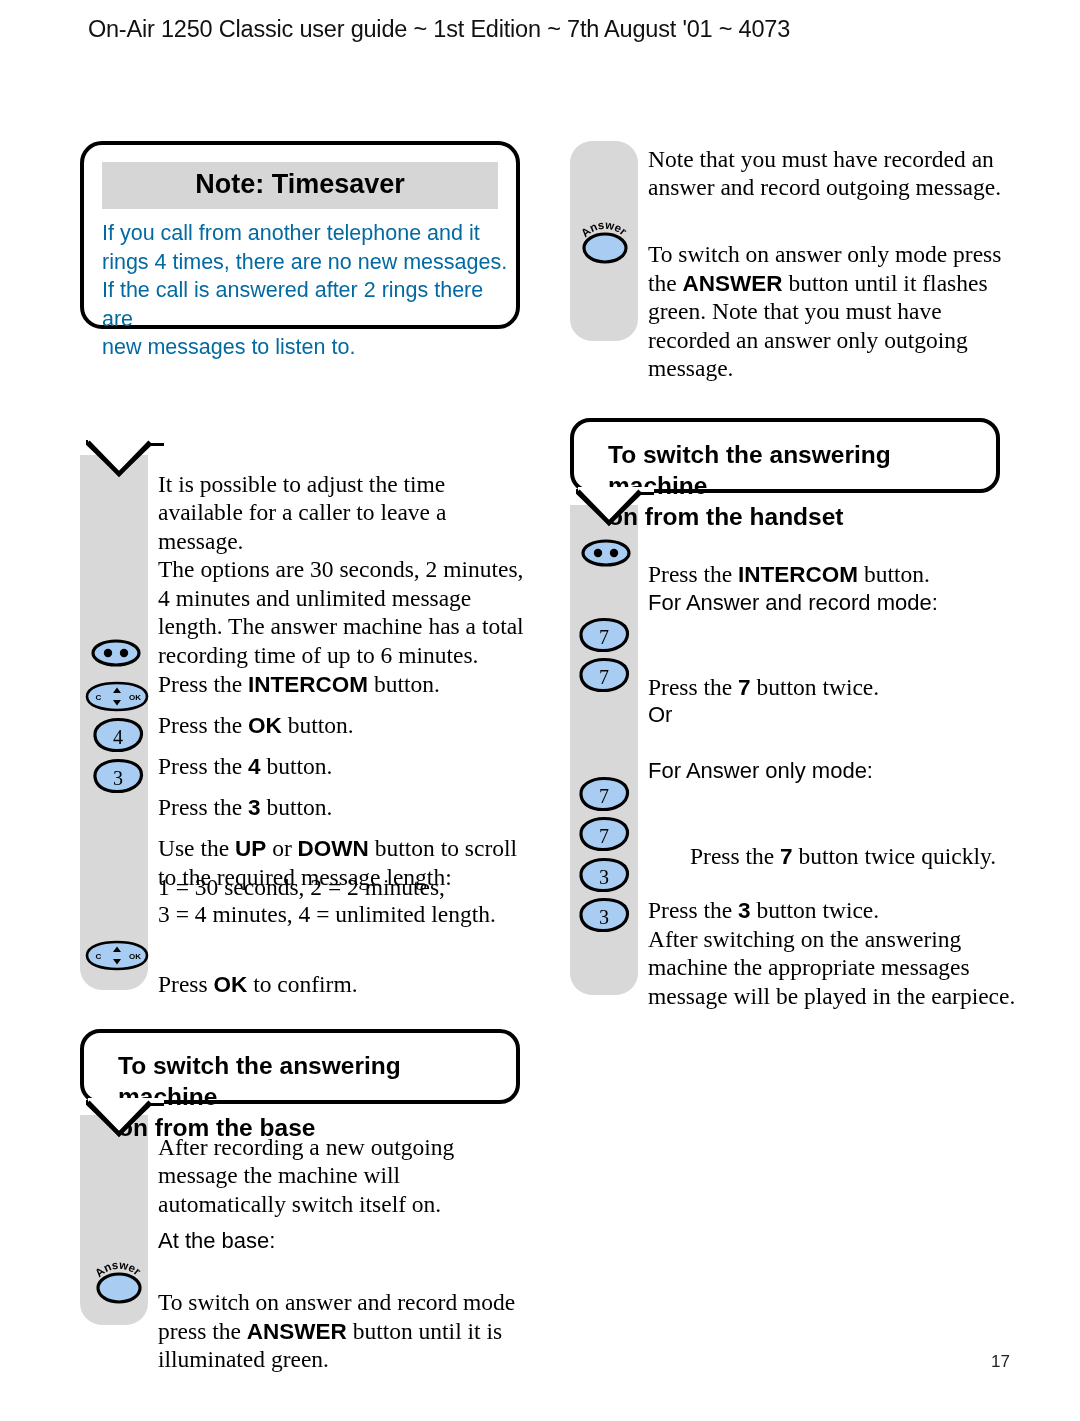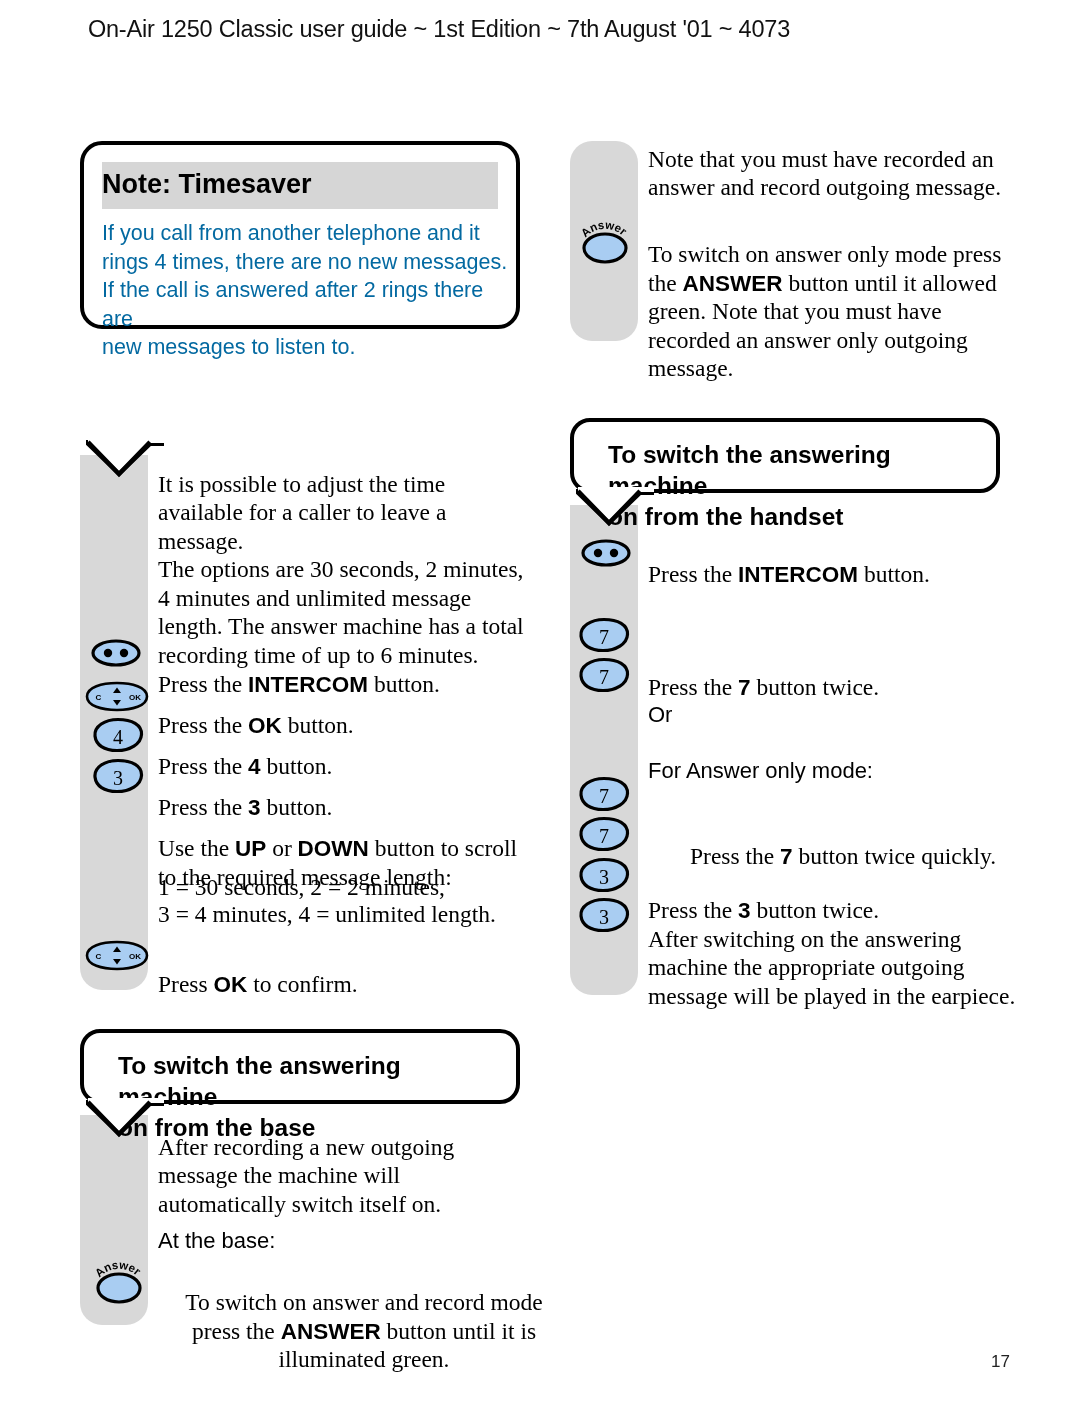--- a/index.html
+++ b/index.html
@@ -35,20 +35,21 @@
     border:4px solid #000;
     border-radius:22px;
     background:#fff;
     box-sizing:border-box;
   }
   .notebox .note-title{
     background:#d6d6d6;
     font-family:"Liberation Sans", sans-serif;
     font-weight:bold;
     font-size:27px;
+    text-align:center;
     padding:7px 0 9px 0;
     margin:17px 18px 10px 18px;
   }
   .notebox .note-body{
     font-family:"Liberation Sans", sans-serif;
     font-size:21.5px;
     line-height:1.33;
     padding:0 4px 0 18px;
     white-space:pre-line;
     color:#0369a1;
@@ -228,21 +229,21 @@
     <svg width="58" height="52" viewBox="0 0 58 52">
       <defs>
         <path id="arcL" d="M6,32 A25,25 0 0 1 52,32"></path>
       </defs>
       <text font-family="Liberation Sans, sans-serif" font-size="11.5" font-weight="bold" fill="#000">
         <textPath href="#arcL" startOffset="12%">Answer</textPath>
       </text>
       <ellipse cx="29" cy="36" rx="21" ry="14" fill="#a9cdf2" stroke="#000" stroke-width="3.2"></ellipse>
     </svg>
   </div>
-  <div class="para" style="left:174px;top:1260px;width:380px;text-align:center;">
+  <div class="para" style="left:158px;top:1260px;width:380px;">
     <span style="white-space:pre-line;">To switch on answer and record mode
 press the </span><b>ANSWER</b><span style="white-space:pre-line;"> button until it is
 illuminated green.</span>
   </div>
 
   <div class="rail round-all" style="left:570px;top:141px;height:200px;"></div>
 
   <div class="key" style="left:576px;top:212px;">
     <svg width="58" height="52" viewBox="0 0 58 52">
       <defs>
@@ -253,21 +254,21 @@
       </text>
       <ellipse cx="29" cy="36" rx="21" ry="14" fill="#a9cdf2" stroke="#000" stroke-width="3.2"></ellipse>
     </svg>
   </div>
 
   <div class="para" style="left:648px;top:145px;width:365px;">Note that you must have recorded an
 answer and record outgoing message.</div>
 
   <div class="para" style="left:648px;top:212px;width:372px;">
     <span style="white-space:pre-line;">To switch on answer only mode press
-the </span><b>ANSWER</b><span style="white-space:pre-line;"> button until it allowed
+the </span><b>ANSWER</b><span style="white-space:pre-line;"> button until it flashes
 green. Note that you must have
 recorded an answer only outgoing
 message.</span>
   </div>
 
   <div class="rail round-bottom" style="left:570px;top:505px;height:490px;"></div>
 
   <div class="bubble" style="left:570px;top:418px;width:430px;height:75px;">To switch the answering machine
 on from the handset</div>
   <div class="bubble-tail" style="left:576px;top:487px;">
@@ -282,20 +283,21 @@
     <svg width="52" height="30" viewBox="0 0 52 30">
       <ellipse cx="26" cy="15" rx="23" ry="12" fill="#a9cdf2" stroke="#000" stroke-width="3.2"></ellipse>
       <circle cx="18" cy="15" r="4.2" fill="#000"></circle>
       <circle cx="34" cy="15" r="4.2" fill="#000"></circle>
     </svg>
   </div>
   <div class="para" style="left:648px;top:532px;">
     <span>Press the </span><b>INTERCOM</b><span> button.</span>
   </div>
 
+  <div class="para sans" style="left:648px;top:590px;">For Answer and record mode:</div>
 
   <div class="key" style="left:578px;top:617px;">
     <svg width="52" height="36" viewBox="0 0 52 36">
       <path d="M3,19 C2,9 13,2.5 26,2.5 C40,2.5 50,8 49.5,17.5 C49,27 38,33.5 25,33.5 C12,33.5 4,28 3,19 Z" fill="#a9cdf2" stroke="#000" stroke-width="3.2"></path>
       <text x="26" y="27" text-anchor="middle" font-family="Liberation Serif, serif" font-size="20" fill="#000">7</text>
     </svg>
   </div>
   <div class="key" style="left:578px;top:657px;">
     <svg width="52" height="36" viewBox="0 0 52 36">
       <path d="M3,19 C2,9 13,2.5 26,2.5 C40,2.5 50,8 49.5,17.5 C49,27 38,33.5 25,33.5 C12,33.5 4,28 3,19 Z" fill="#a9cdf2" stroke="#000" stroke-width="3.2"></path>
@@ -336,18 +338,18 @@
     <svg width="52" height="36" viewBox="0 0 52 36">
       <path d="M3,19 C2,9 13,2.5 26,2.5 C40,2.5 50,8 49.5,17.5 C49,27 38,33.5 25,33.5 C12,33.5 4,28 3,19 Z" fill="#a9cdf2" stroke="#000" stroke-width="3.2"></path>
       <text x="26" y="27" text-anchor="middle" font-family="Liberation Serif, serif" font-size="20" fill="#000">3</text>
     </svg>
   </div>
   <div class="para" style="left:648px;top:868px;">
     <span>Press the </span><b>3</b><span> button twice.</span>
   </div>
 
   <div class="para" style="left:648px;top:925px;width:380px;">After switching on the answering
-machine the appropriate outgoing
+machine the appropriate messages
 message will be played in the earpiece.</div>
 
   <div class="page-number">17</div>
 
 </div>
 
 </body></html>

